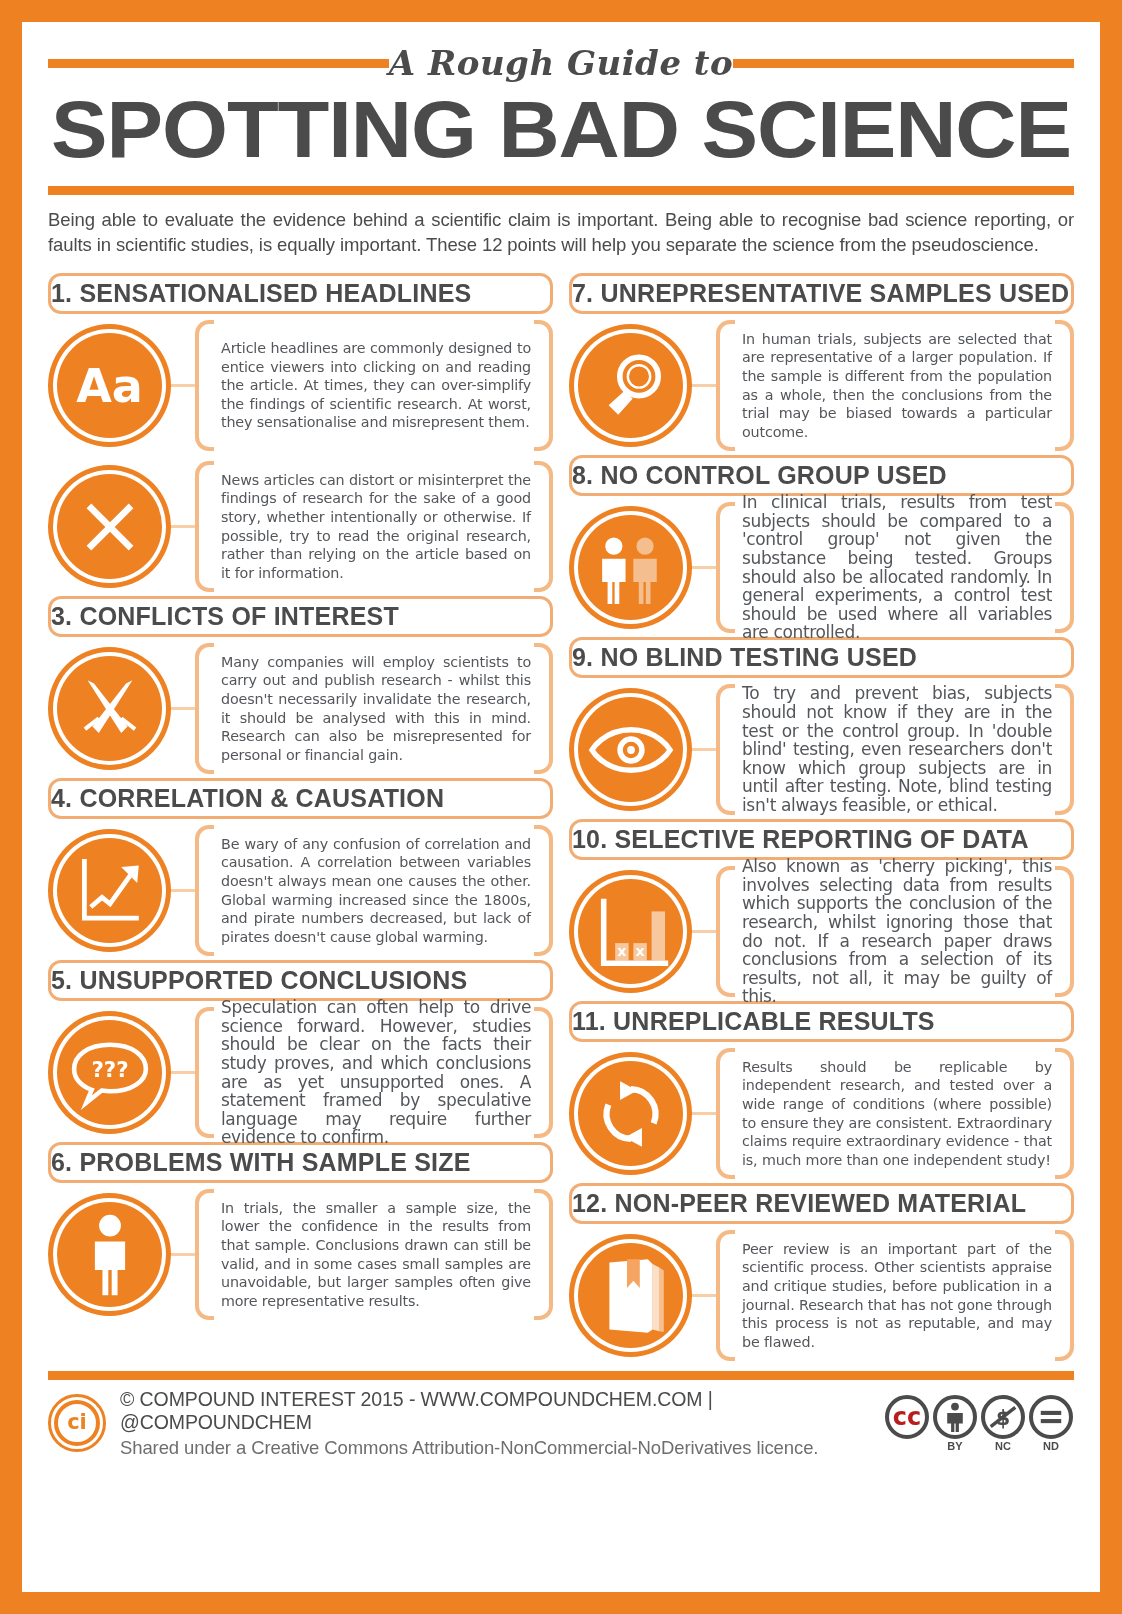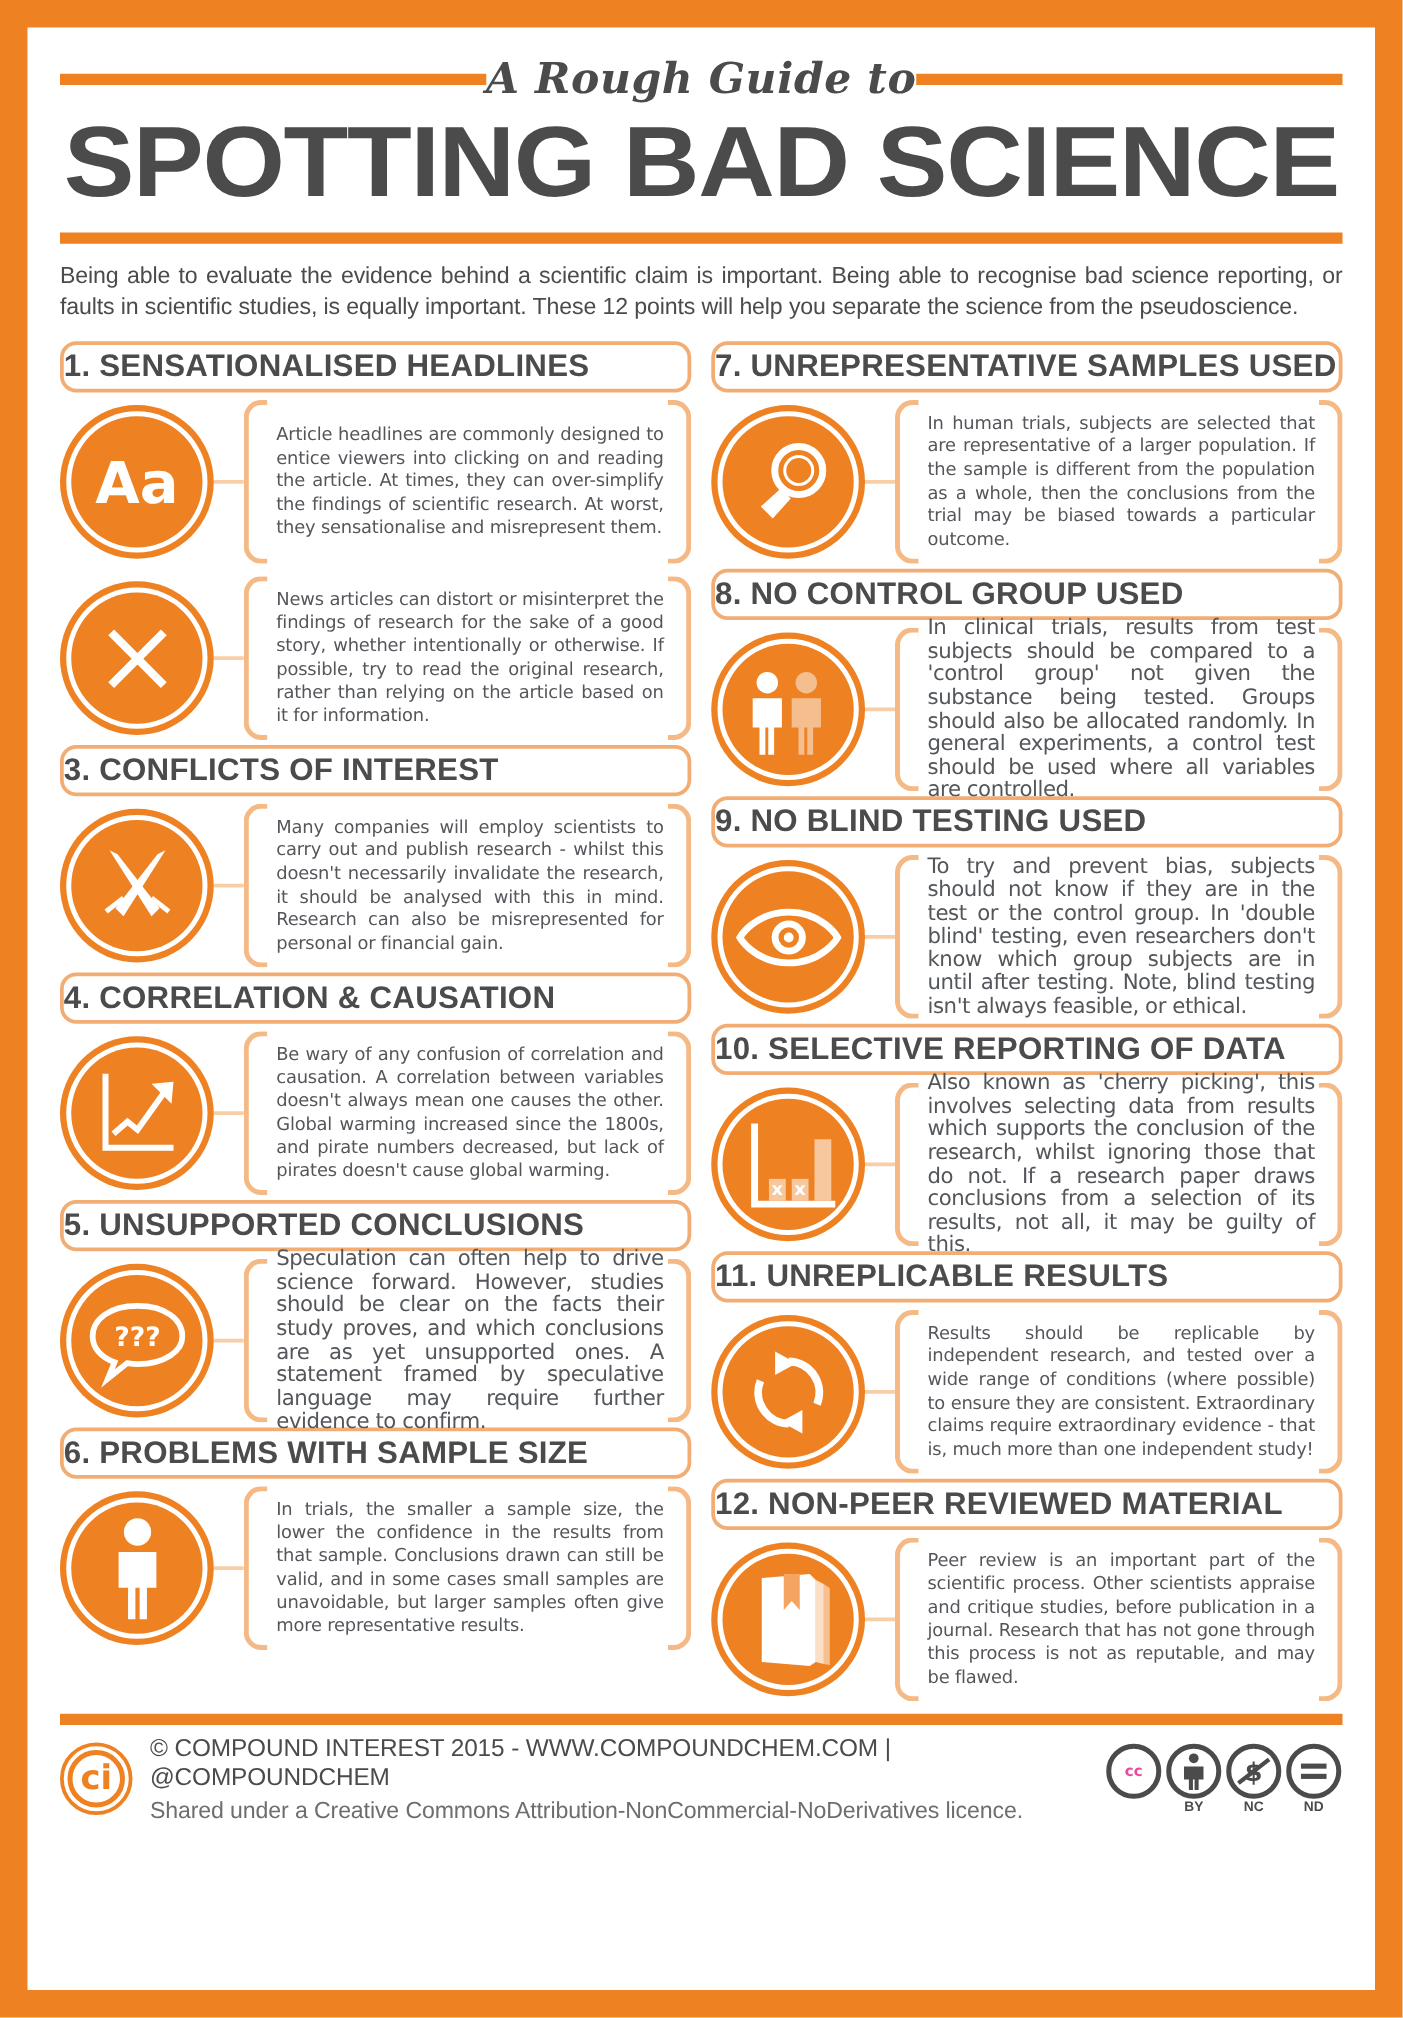--- a/index.html
+++ b/index.html
@@ -167,21 +167,21 @@
   .ci-logo {
     position: relative;
     width: 58px; height: 58px; flex: 0 0 58px;
   }
   .ci-o1 { position: absolute; inset: 0; border: 3px solid #EE8122; border-radius: 50%; }
   .ci-o2 { position: absolute; inset: 6px; border: 4px solid #EE8122; border-radius: 50%; }
   .ci-txt {
     position: absolute; inset: 6px;
     display: flex; align-items: center; justify-content: center;
     font-family: "DejaVu Sans", sans-serif; font-weight: bold;
-    font-size: 27px; color: #EE8122; line-height: 1;
+    font-size: 21px; color: #EE8122; line-height: 1;
     padding-bottom: 2px;
   }
   .footer-text { flex: 1 1 auto; }
   .foot-l1 {
     font-family: "Liberation Sans Narrow", "Liberation Sans", sans-serif;
     font-size: 19.5px; color: #4B4B4B; letter-spacing: -.1px;
   }
   .foot-l2 {
     font-family: "Liberation Sans Narrow", "Liberation Sans", sans-serif;
     font-size: 18.5px; color: #6E6E6E; letter-spacing: -.1px; margin-top: 3px;
@@ -196,21 +196,21 @@
     margin: 0 auto;
   }
   .cc-circle svg { display: block; }
   .cc-label {
     font-family: "Liberation Sans", sans-serif;
     font-weight: bold; font-size: 11px; color: #4B4B4B;
     margin-top: 1px;
   }
   .cc-cc-text {
     font-family: "DejaVu Sans", sans-serif;
-    font-weight: bold; font-size: 12px; color: #ec4899; line-height: 1;
+    font-weight: bold; font-size: 24px; color: #b91c1c; line-height: 1;
   }
 </style>
 </head>
 <body>
 
 <div class="poster">
 
   <div class="header">
     <div class="kicker-row">
       <div class="kicker-rule"></div>

